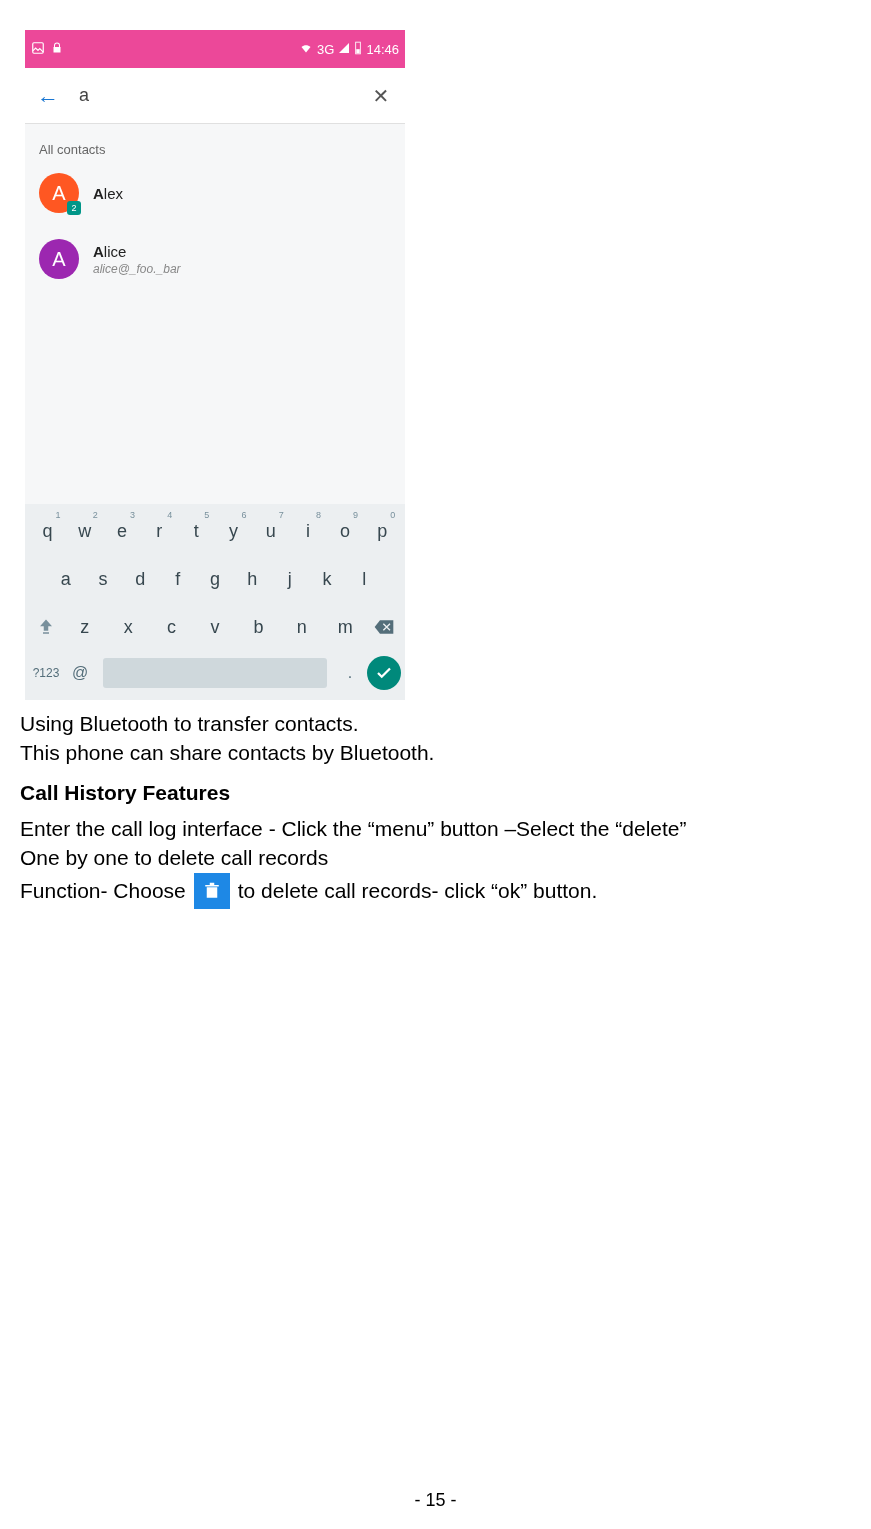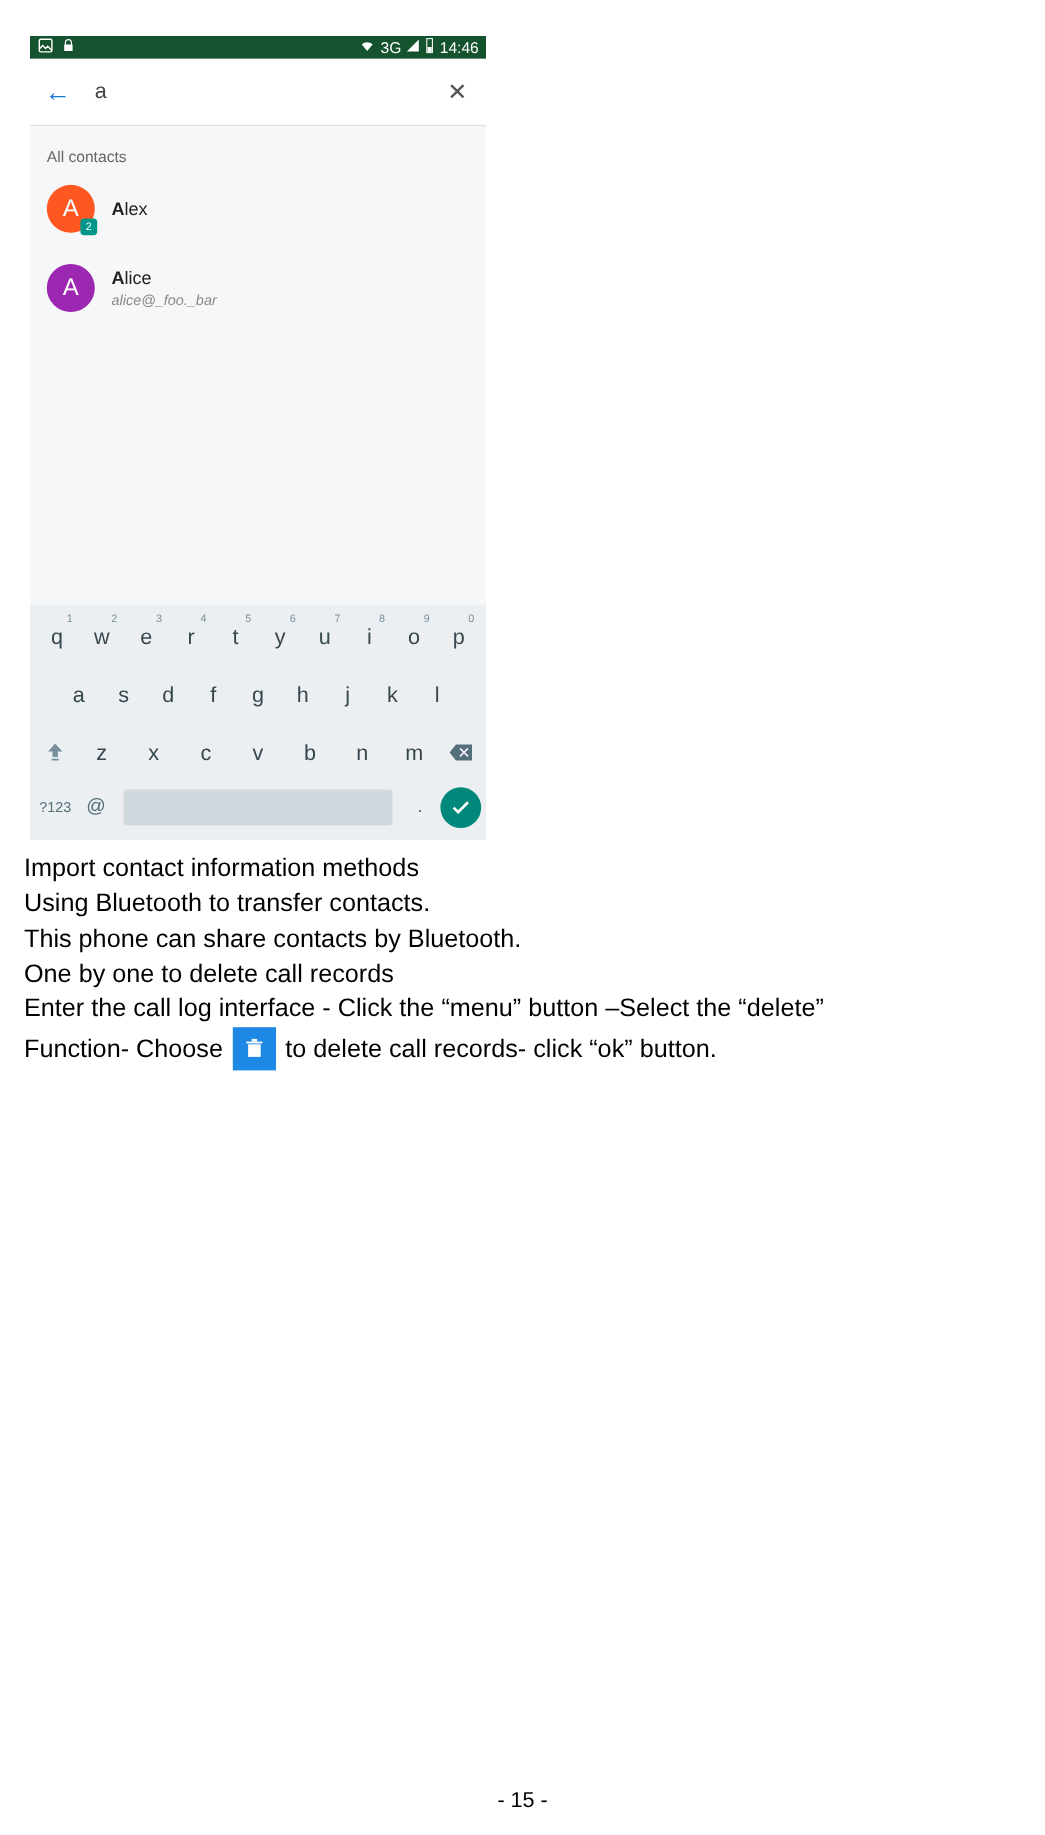--- a/index.html
+++ b/index.html
@@ -21,22 +21,22 @@
     width: 380px;
     height: 670px;
     background: #fff;
     position: relative;
     margin: 0 0 10px 5px;
     box-sizing: border-box;
     display: flex;
     flex-direction: column;
   }
   .status-bar {
-    height: 19px;
-    background: #14532d;
+    height: 38px;
+    background: #ec4899;
     color: #fff;
     display: flex;
     font-size: 13px;
     padding: 0 6px;
     box-sizing: border-box;
   }
   .status-left { display: flex; gap: 6px; align-items: center; flex: 1; }
   .status-right { display: flex; gap: 4px; align-items: center; }
   .search-bar {
     height: 56px;
@@ -278,25 +278,25 @@
         <div class="kb-enter">
           <svg width="18" height="18" viewBox="0 0 24 24" fill="none" stroke="#fff" stroke-width="3">
               <path d="M4 12l5 5L20 6"></path>
             </svg>
         </div>
       </div>
     </div>
   </div>
 
   <div class="body-text">
-    <p>Import contact information methods</p>
     <p>Using Bluetooth to transfer contacts.</p>
     <p>This phone can share contacts by Bluetooth.</p>
+    <h3>Call History Features</h3>
+    <p>Enter the call log interface - Click the “menu” button –Select the “delete”</p>
     <p>One by one to delete call records</p>
-    <p>Enter the call log interface - Click the “menu” button –Select the “delete”</p>
     <div class="inline-para">
       <span>Function- Choose</span>
       <span class="trash-icon">
         <svg width="18" height="20" viewBox="0 0 24 24" fill="#fff">
           <rect x="5" y="7" width="14" height="14"></rect>
           <rect x="3" y="4" width="18" height="2"></rect>
           <rect x="9" y="1" width="6" height="3"></rect>
         </svg>
       </span>
       <span>to delete call records- click “ok” button.</span>

